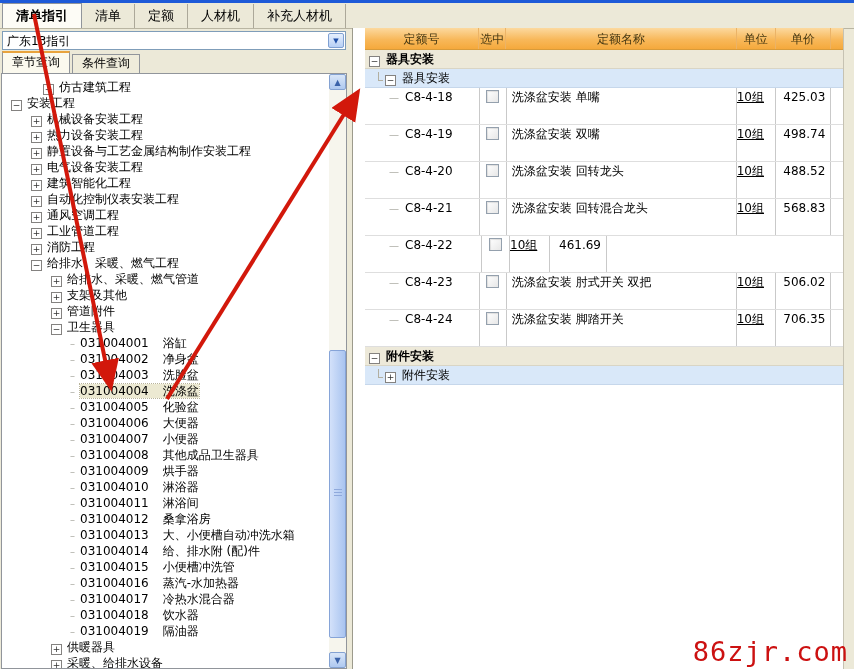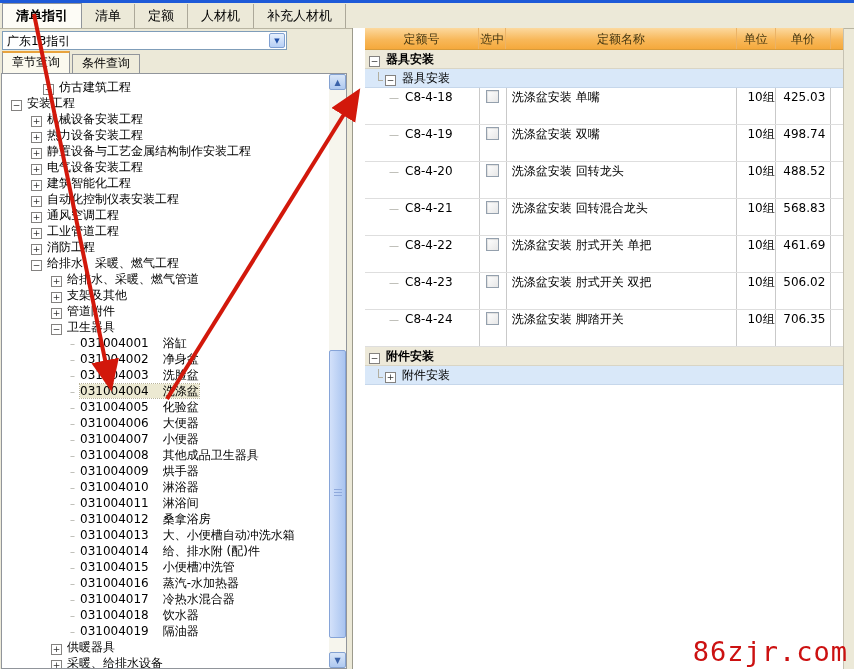--- a/index.html
+++ b/index.html
@@ -12,21 +12,21 @@
   }
   .top-strip { position:absolute; left:0; top:0; width:854px; height:3px; background:#1E5AD8; }
   
   .tabbar { position:absolute; left:0; top:3px; width:854px; height:26px;
     border-bottom:1px solid #B9B5A2; display:flex; align-items:flex-end; padding-left:2px; }
   .tab { height:24px; line-height:23px; padding:0 13px; font-size:13px;
     border-right:1px solid #ACA899; color:#000; cursor:default; }
   .tab.active { background:#FDFCF6; border:1px solid #91959B; border-bottom:none;
     font-weight:bold; height:25px; }
   
-  .combo { position:absolute; left:2px; top:31px; width:285px; height:19px;
+  .combo { position:absolute; left:2px; top:31px; width:344px; height:19px;
     background:#fff; border:1px solid #7F9DB9; }
   .combo-text { position:absolute; left:4px; top:1px; line-height:16px; }
   .combo-btn { position:absolute; right:1px; top:1px; width:16px; height:15px;
     background:linear-gradient(180deg,#E6F0FD 0%,#B7CFF5 100%);
     border:1px solid #7FA0D2; border-radius:2px; text-align:center;
     font-size:7px; line-height:15px; color:#1F4FA8; }
   .ltabs { position:absolute; left:2px; top:51px; height:22px; display:flex; align-items:flex-end; }
   .ltab { height:19px; line-height:17px; padding:0 9px; background:#EFECDB;
     border:1px solid #91959B; border-bottom:none; margin-right:2px; }
   .ltab.active { height:22px; line-height:18px; background:#FBF9EE;
@@ -69,21 +69,21 @@
   .g-expand { display:inline-block; width:11px; height:11px; border:1px solid #848280;
     background:#fff; margin-right:6px; text-align:center; line-height:9px; font-size:9px;
     vertical-align:-1px; font-weight:normal; color:#333; }
   .g-elbow { display:inline-block; width:5px; height:9px; border-left:1px solid #B2AFA0;
     border-bottom:1px solid #B2AFA0; margin-right:2px; vertical-align:1px; }
   .g-row { height:37px; display:flex; border-bottom:1px solid #DEDEDE; }
   .g-cell { border-right:1px solid #C9C9C9; line-height:18px; overflow:hidden; white-space:nowrap; }
   .g-cell.code { padding-left:24px; }
   .g-cell.code .t-dash { margin-right:6px; }
   .g-cell.name { padding-left:5px; }
-  .g-cell.unit { text-align:right; }
+  .g-cell.unit { text-align:left;text-decoration:underline; }
   .g-cell.price { text-align:right; padding-right:5px; }
   .g-cell.cwf { border-right:none; }
   .chk { width:13px; height:13px; margin:2px auto 0;
     border:1px solid #94A0AD; background:linear-gradient(135deg,#FFFFFF 0%,#E7E7E7 100%);
     box-shadow:inset 1px 1px 1px rgba(0,0,0,0.10); }
   
   .arrows { position:absolute; left:0; top:0; width:854px; height:669px;
     pointer-events:none; z-index:40; }
   .watermark { position:absolute; right:6px; bottom:2px; z-index:30;
     color:#CC1111; font-size:27px; letter-spacing:1px;
@@ -209,21 +209,20 @@
         <div class="g-cell name cw2">洗涤盆安装 回转混合龙头</div>
         <div class="g-cell unit cw3">10组</div>
         <div class="g-cell price cw4">568.83</div>
         <div class="g-cell cwf"></div>
       </div>
       <div class="g-row">
         <div class="g-cell code cw0"><span class="t-dash">—</span><span>C8-4-22</span></div>
         <div class="g-cell cw1">
           <div class="chk"></div>
         </div>
-        <div class="g-cell name cw2">洗涤盆安装 肘式开关 单把</div>
         <div class="g-cell unit cw3">10组</div>
         <div class="g-cell price cw4">461.69</div>
         <div class="g-cell cwf"></div>
       </div>
       <div class="g-row">
         <div class="g-cell code cw0"><span class="t-dash">—</span><span>C8-4-23</span></div>
         <div class="g-cell cw1">
           <div class="chk"></div>
         </div>
         <div class="g-cell name cw2">洗涤盆安装 肘式开关 双把</div>

